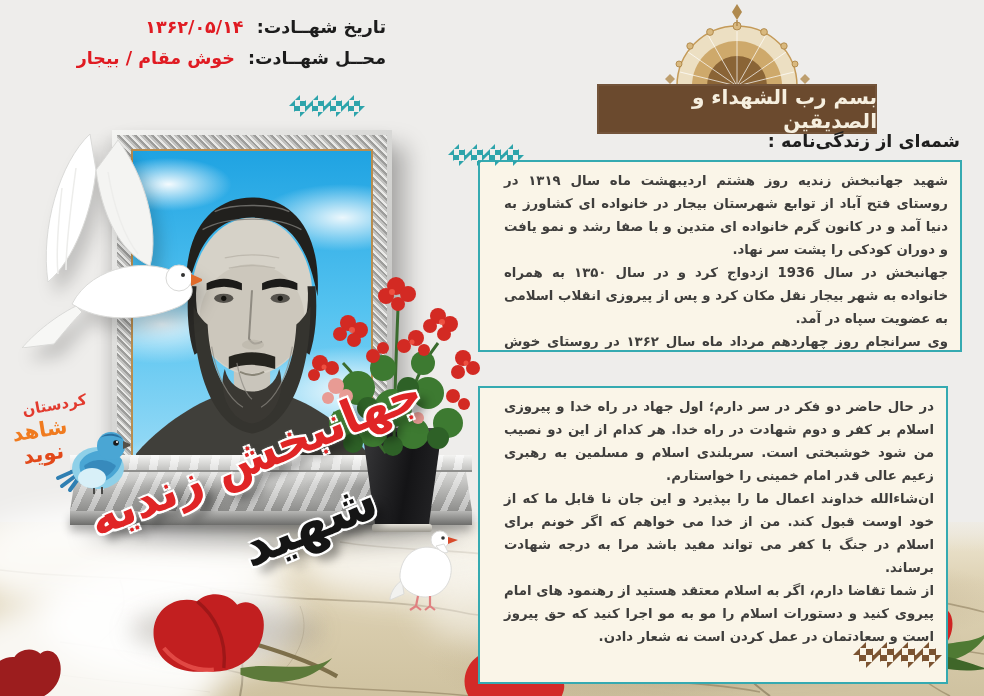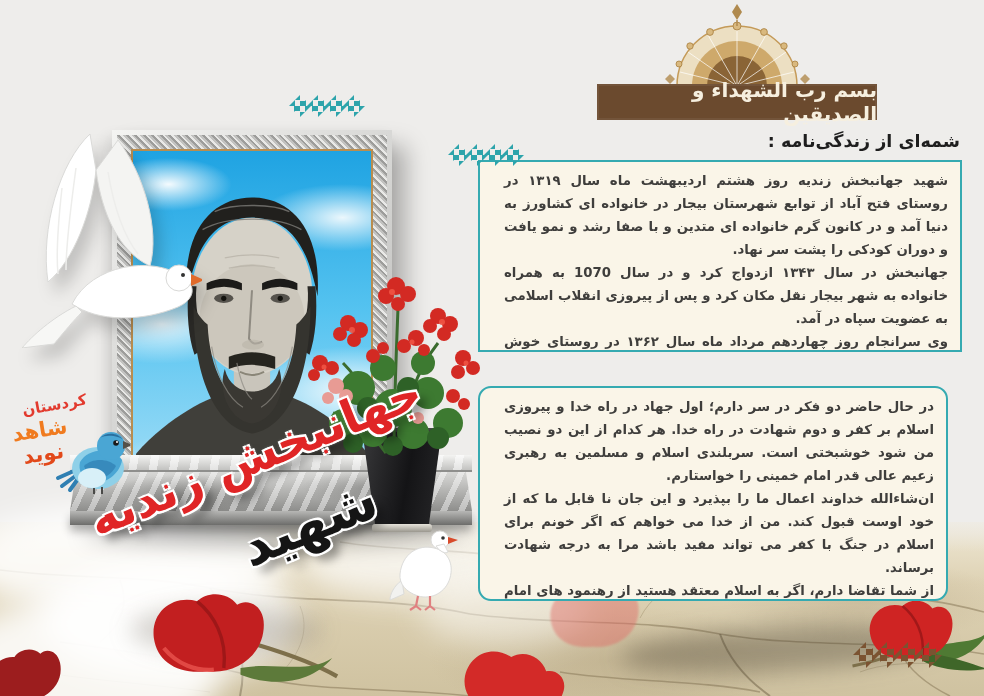--- a/index.html
+++ b/index.html
@@ -17,35 +17,35 @@
   .pxd{width:22px;height:22px;margin-left:-4px;
        clip-path:polygon(50% 0,100% 50%,50% 100%,0 50%);
        background-image:conic-gradient(var(--pc) 0 25%,transparent 0 50%,var(--pc) 0 75%,transparent 0);
        background-size:11px 11px;}
   .teal{--pc:#2da4ab;}
   .brown{--pc:#7b5331;}
   .pxrow.big .pxd{width:26px;height:26px;margin-left:-5px;background-size:13px 13px;}
 
   
   .gold-ornament{position:absolute;left:650px;top:2px;width:175px;height:84px;}
-  .banner{position:absolute;left:597px;top:84px;width:280px;height:36px;background:#6b4a2e;
+  .banner{position:absolute;left:597px;top:84px;width:280px;height:50px;background:#6b4a2e;
           box-shadow:inset 0 0 0 2px rgba(255,255,255,.06);
           display:flex;align-items:center;justify-content:center;}
   .banner span{color:#f6efdf;font-size:20px;font-weight:bold;direction:rtl;}
 
   
   .sec-title{position:absolute;right:24px;direction:rtl;color:#1e1e1e;
              font-size:17.5px;font-weight:bold;margin-left:40px;}
   .txtbox{position:absolute;box-sizing:border-box;border:2px solid #35aab1;background:#faf5e8;
           direction:rtl;color:#3f3e3c;font-weight:bold;font-size:13.3px;line-height:23px;
           padding:7px 12px 0 24px;text-align:justify;overflow:hidden;}
   .txtbox p{margin:0 0 0 0;text-align:justify;text-align-last:right;}
 
   #bio-box{left:478px;top:160px;width:484px;height:192px;}
-  #will-box{left:478px;top:386px;width:470px;height:215px;border-radius:13px;}
+  #will-box{left:478px;top:386px;width:470px;height:298px;}
 
   
   .ground{position:absolute;left:0;top:522px;width:984px;height:174px;
           background:
             radial-gradient(ellipse 220px 70px at 18% 62%, rgba(148,128,92,.28), transparent 70%),
             radial-gradient(ellipse 260px 80px at 62% 80%, rgba(148,128,92,.25), transparent 70%),
             radial-gradient(ellipse 200px 60px at 88% 45%, rgba(148,128,92,.22), transparent 70%),
             linear-gradient(180deg,#efe8d5 0%,#ded2b4 35%,#cfc2a0 100%);}
   .ground svg{position:absolute;left:0;top:0;}
   .ground-fade{position:absolute;left:0;top:510px;width:984px;height:42px;
@@ -170,20 +170,28 @@
   </svg>
   <svg class="abs" style="left:450px;top:652px;transform:rotate(14deg);" width="160" height="80" viewBox="0 0 120 60">
     <path d="M60,50 C80,42 104,48 118,38" stroke="#5d7a3a" stroke-width="4" fill="none"></path>
     <path d="M10,32 C8,14 24,2 40,8 C48,0 62,2 68,12 C76,8 86,14 84,26 C82,44 64,56 44,52 C26,54 12,46 10,32 Z" fill="#d32a28"></path>
   </svg>
   <svg class="abs" style="left:-18px;top:642px;transform:rotate(-12deg);" width="130" height="65" viewBox="0 0 120 60">
     <path d="M8,30 C6,14 20,4 34,8 C40,2 52,2 58,10 C64,6 74,10 74,22 C74,40 58,52 40,50 C22,52 10,44 8,30 Z" fill="#9c1d1e"></path>
   </svg>
 
   <div class="info">
+    <div>
+      <span class="lbl">تاریخ شهــادت:</span>
+      <span class="val">۱۳۶۲/۰۵/۱۴</span>
+    </div>
+    <div>
+      <span class="lbl">محــل شهــادت:</span>
+      <span class="val">خوش مقام / بیجار</span>
+    </div>
   </div>
   <div class="pxrow teal" style="left:293px;top:95px;">
     <div class="pxd"></div>
       <div class="pxd"></div>
       <div class="pxd"></div>
       <div class="pxd"></div>
   </div>
 
   <svg class="gold-ornament" viewBox="0 0 175 84">
     <path d="M27,84 A60,60 0 0 1 147,84 Z" fill="#ecdfc2" stroke="#c49a58" stroke-width="1.5"></path>
@@ -397,21 +405,21 @@
     <span class="l1">شاهد</span>
     <span class="l2">نوید</span>
   </div>
 
   <div class="calli" id="calli-rest">جهانبخش زندیه</div>
   <div class="calli" id="calli-prefix">شهید</div>
 
   <div class="sec-title" style="top:131px;">شمه‌ای از زندگی‌نامه :</div>
   <div class="txtbox" id="bio-box">
     <p>شهید جهانبخش زندیه روز هشتم اردیبهشت ماه سال ۱۳۱۹ در روستای فتح آباد از توابع شهرستان بیجار در خانواده ای کشاورز به دنیا آمد و در کانون گرم خانواده ای متدین و با صفا رشد و نمو یافت و دوران کودکی را پشت سر نهاد.</p>
-    <p>جهانبخش در سال ۱۳۴۳ ازدواج کرد و در سال 1070 به همراه خانواده به شهر بیجار نقل مکان کرد و پس از پیروزی انقلاب اسلامی به عضویت سپاه در آمد.</p>
+    <p>جهانبخش در سال 1936 ازدواج کرد و در سال ۱۳۵۰ به همراه خانواده به شهر بیجار نقل مکان کرد و پس از پیروزی انقلاب اسلامی به عضویت سپاه در آمد.</p>
     <p><span>وی سرانجام روز چهاردهم مرداد ماه سال ۱۳۶۲ در روستای خوش مقام بیجار حین درگیری با ضد انقلاب به شهادت رسید و پیکر مطهرش پس از تشییع در گلزار شهدای شهرستان بیجار به خاک سپرده شد.</span></p>
   </div>
   <div class="pxrow teal" style="left:452px;top:144px;z-index:5;">
     <div class="pxd"></div>
       <div class="pxd"></div>
       <div class="pxd"></div>
       <div class="pxd"></div>
   </div>
 
   <div class="txtbox" id="will-box">

